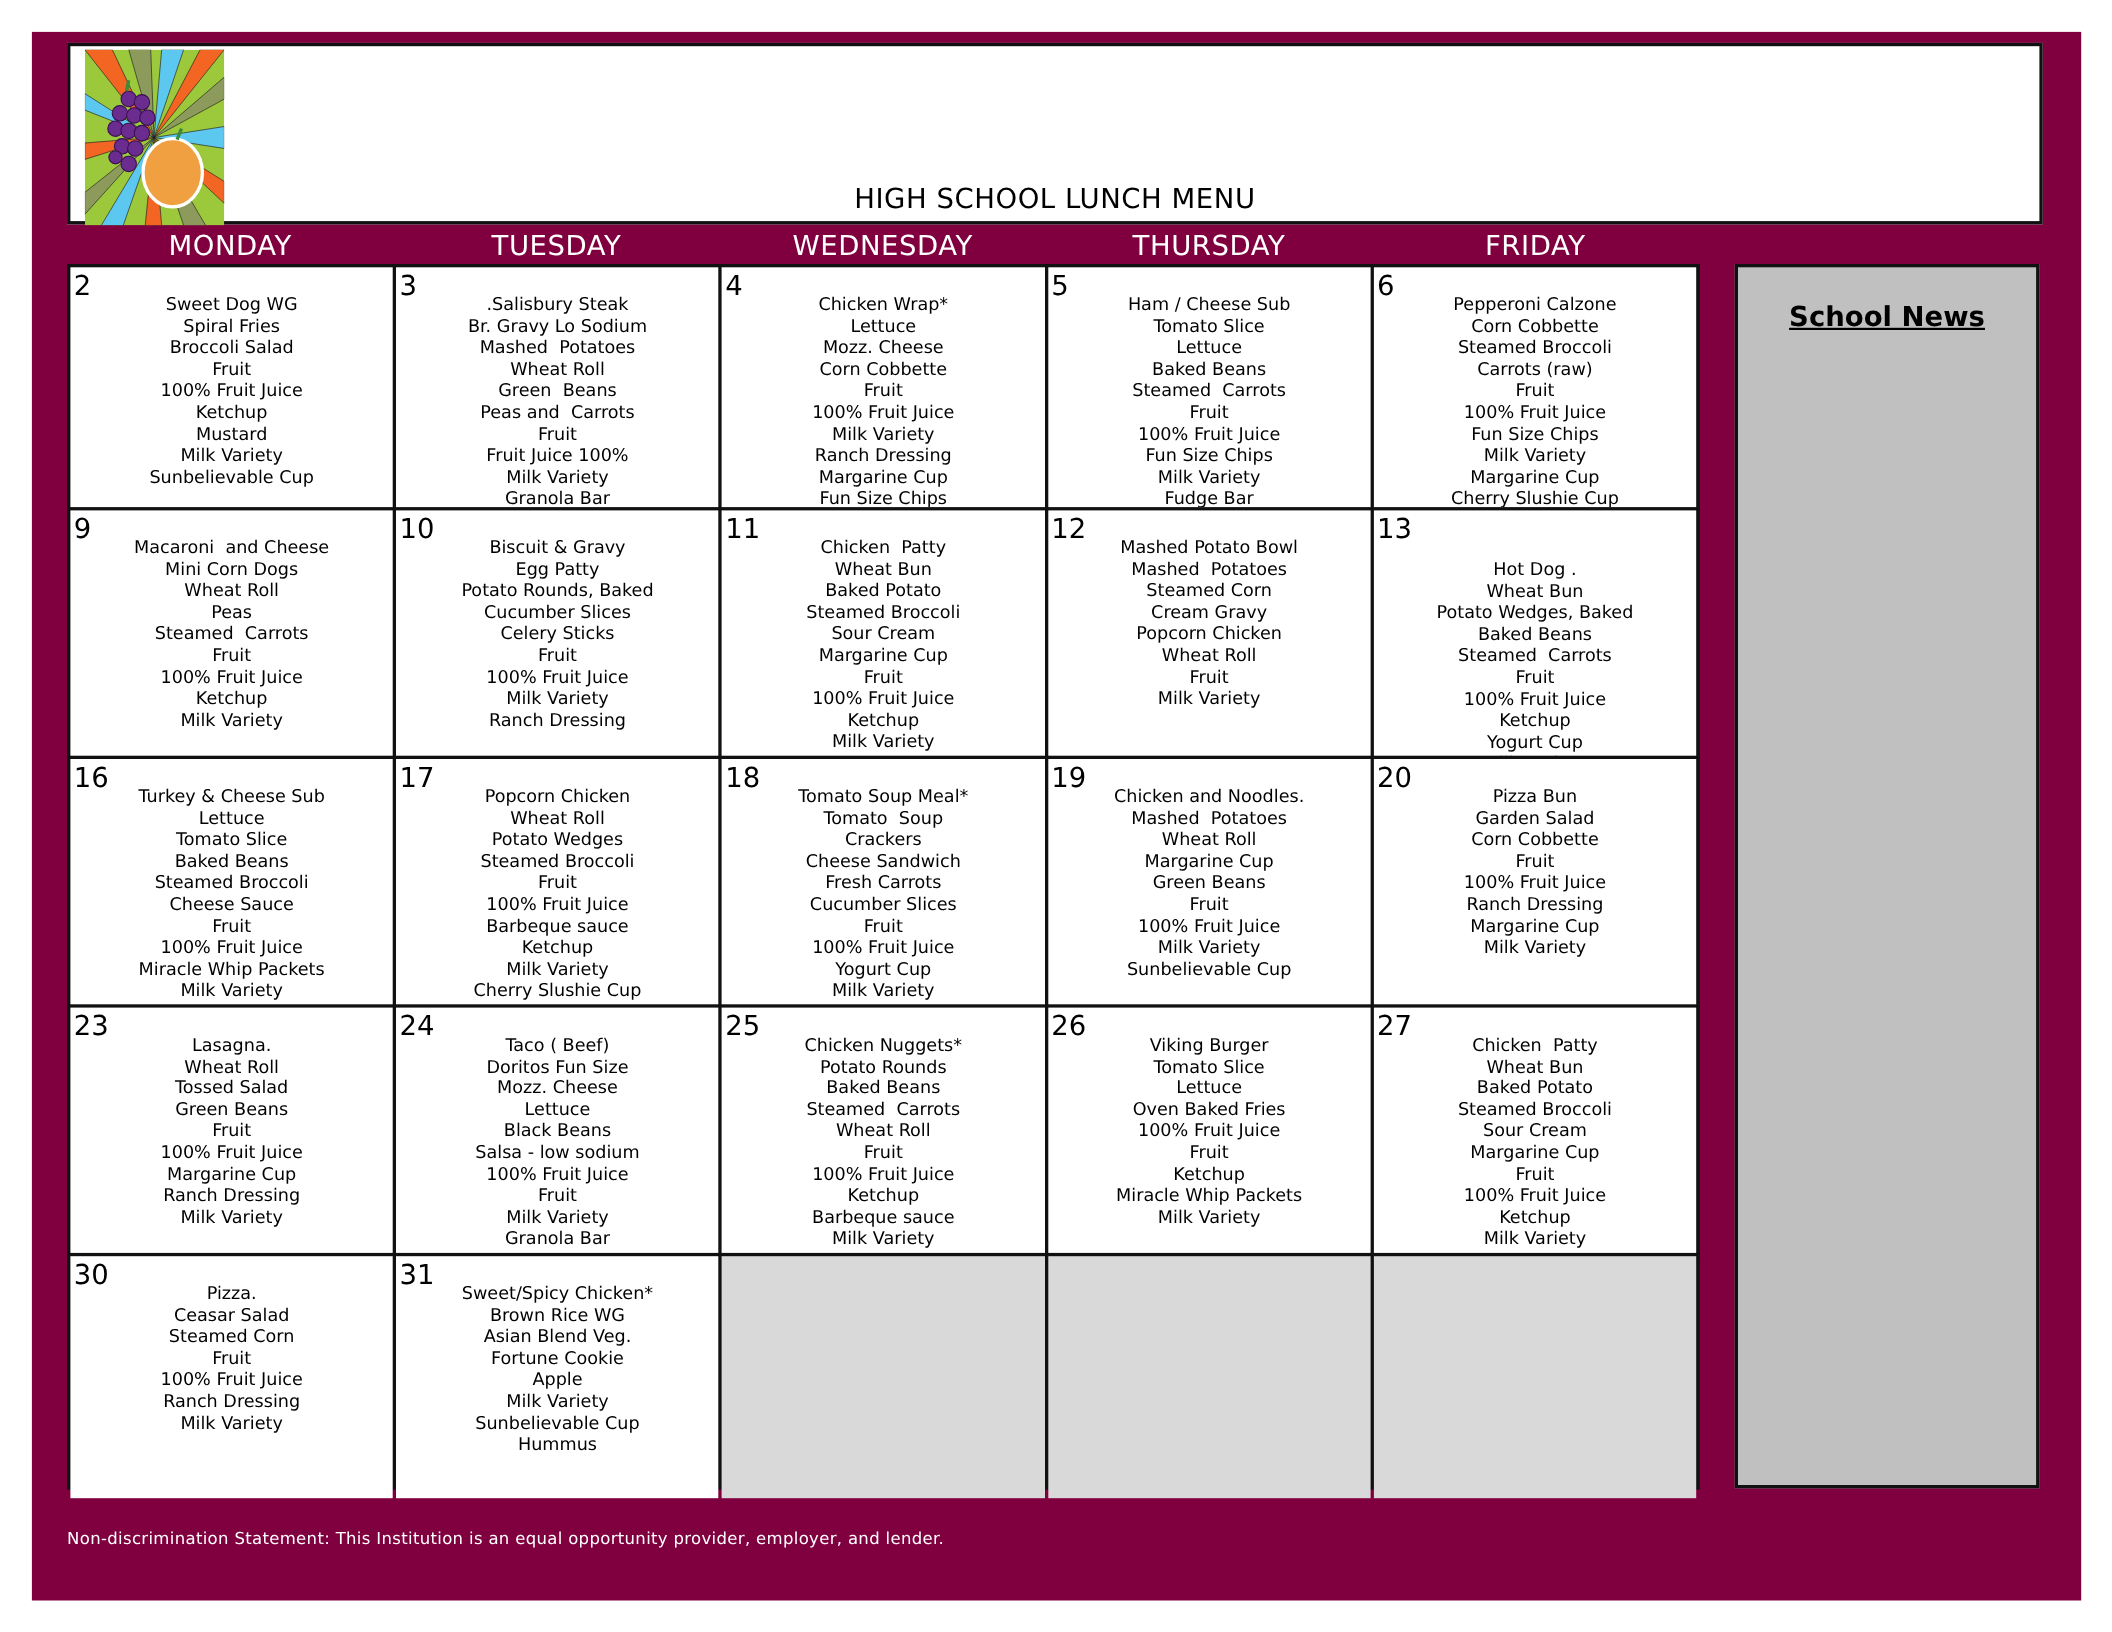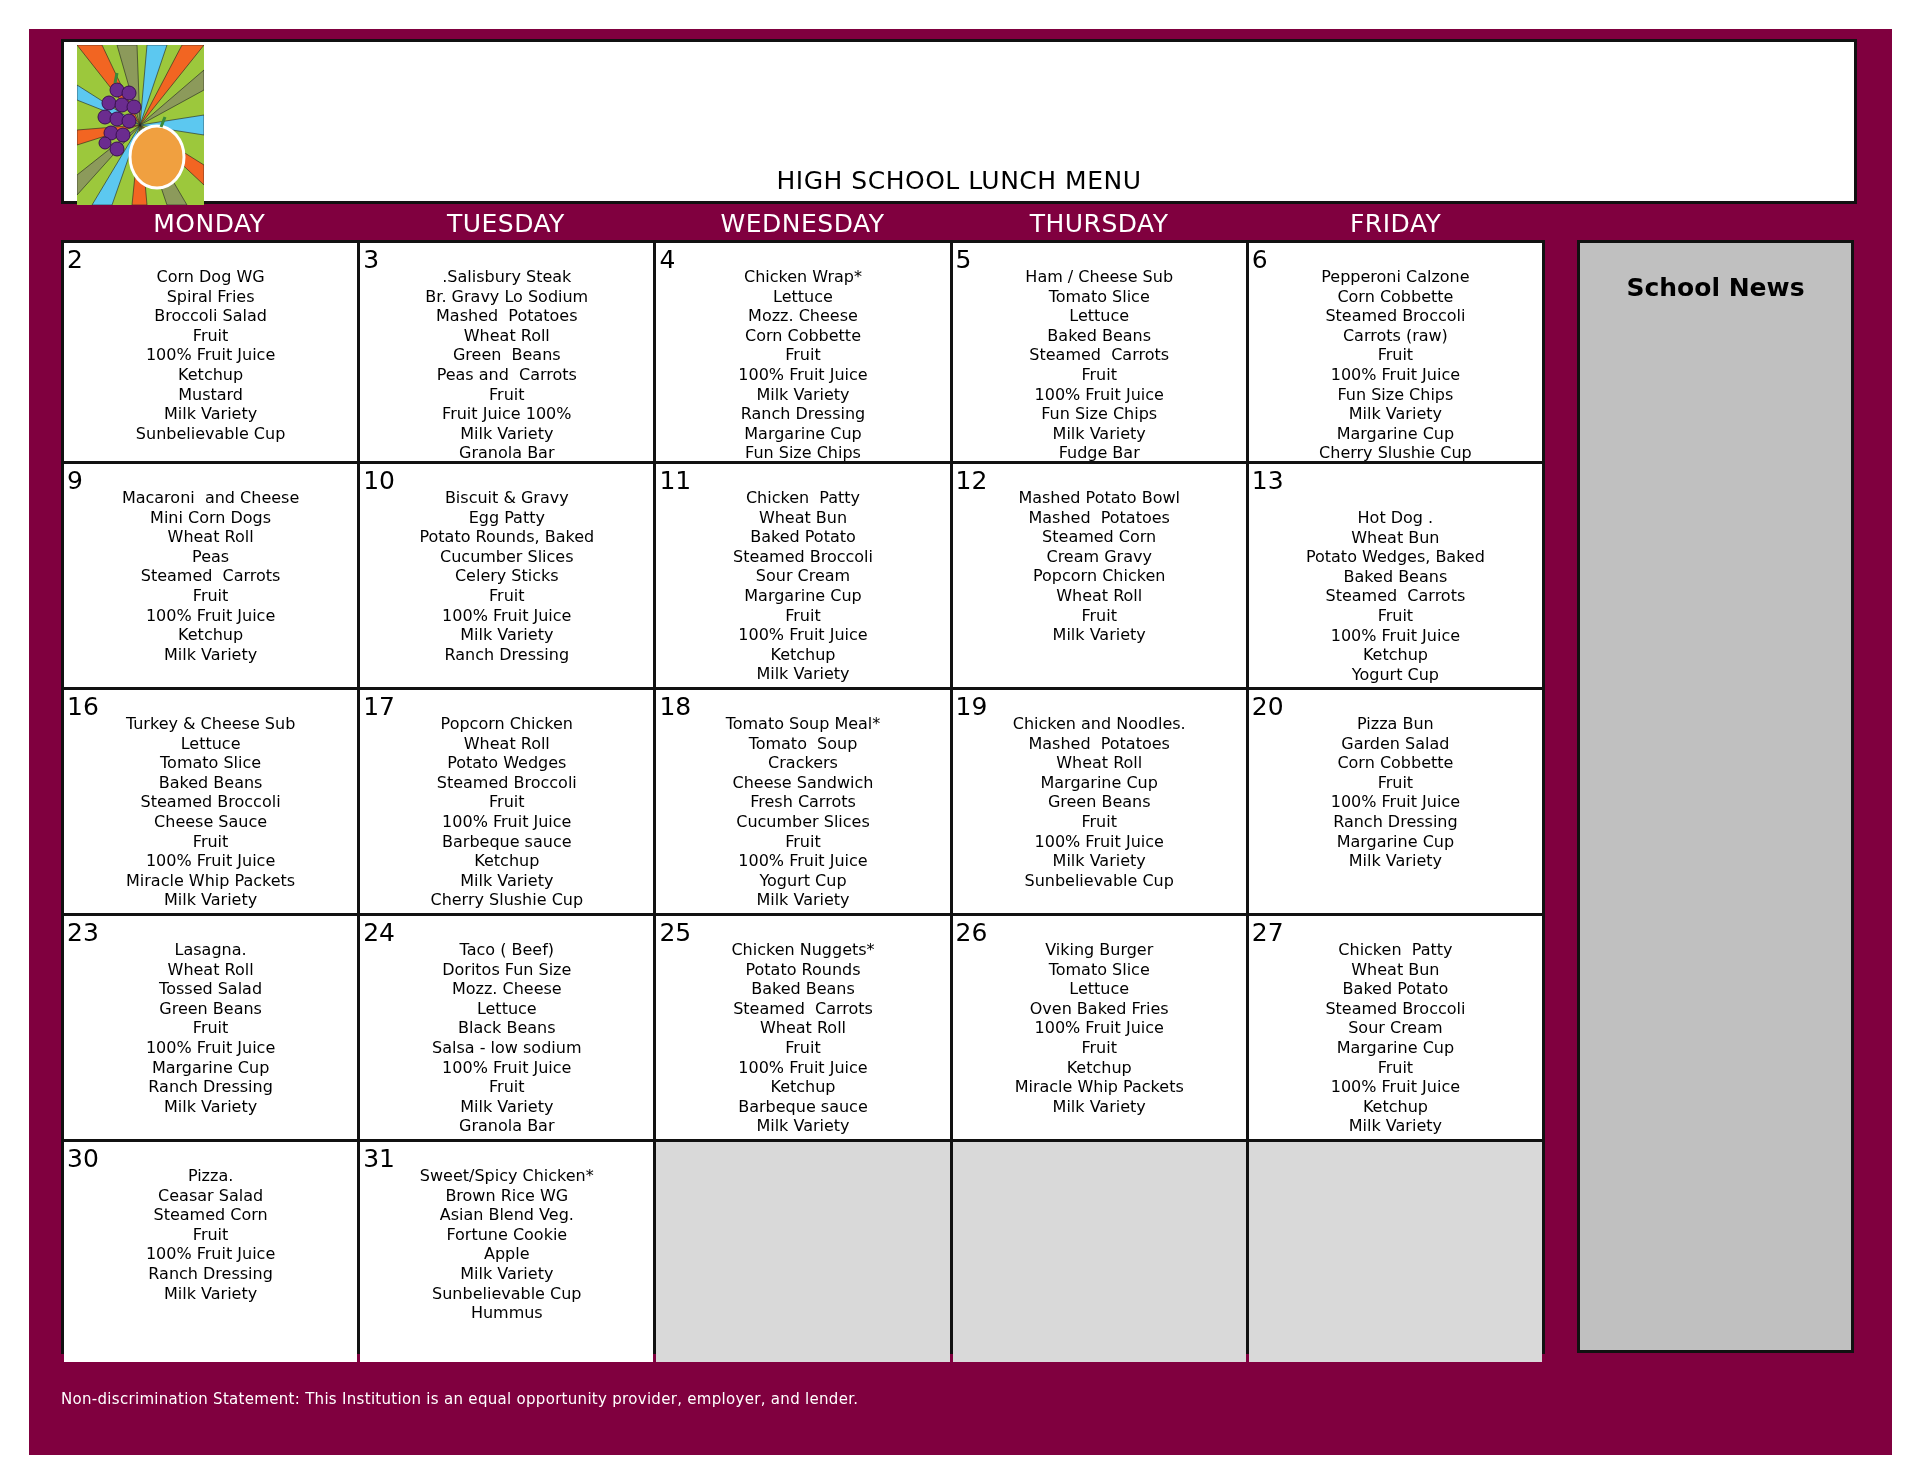--- a/index.html
+++ b/index.html
@@ -56,21 +56,21 @@
   .cell-items {
     list-style: none; text-align: center; padding-top: 24px;
     font-size: 16px; line-height: 19.6px; padding-left: 4px; padding-right: 4px;
   }
 
   .news-box {
     position: absolute; left: 1577px; top: 240px; width: 277px; height: 1113px;
     background: #c0c0c0; border: 3px solid #111; text-align: center;
   }
   .news-title {
-    margin-top: 30px; font-size: 25px; font-weight: bold; 
+    margin-top: 30px; font-size: 25px; font-weight: bold; text-decoration: underline;
     display: inline-block;
   }
   .news-p {
     margin-top: 32px; font-size: 20px; line-height: 28px; padding: 0 16px;
   }
   .news-p2 { margin-top: 28px; font-size: 20px; line-height: 28px; padding: 0 16px; }
 
   .footer {
     position: absolute; left: 61px; top: 1390px; color: #ffffff; font-size: 15px;
     letter-spacing: 0.3px;
@@ -127,21 +127,21 @@
   <div class="day-header">TUESDAY</div>
   <div class="day-header">WEDNESDAY</div>
   <div class="day-header">THURSDAY</div>
   <div class="day-header">FRIDAY</div>
 </div>
 
 <div class="grid" id="menu-grid">
     <div class="cell">
       <div class="cell-date">2</div>
       <ul class="cell-items">
-        <li style="white-space: pre;">Corn Dog WG</li>
+        <li style="white-space: pre;">Sweet Dog WG</li>
         <li style="white-space: pre;">Spiral Fries</li>
         <li style="white-space: pre;">Broccoli Salad</li>
         <li style="white-space: pre;">Fruit</li>
         <li style="white-space: pre;">100% Fruit Juice</li>
         <li style="white-space: pre;">Ketchup</li>
         <li style="white-space: pre;">Mustard</li>
         <li style="white-space: pre;">Milk Variety</li>
         <li style="white-space: pre;">Sunbelievable Cup</li>
       </ul>
     </div>

